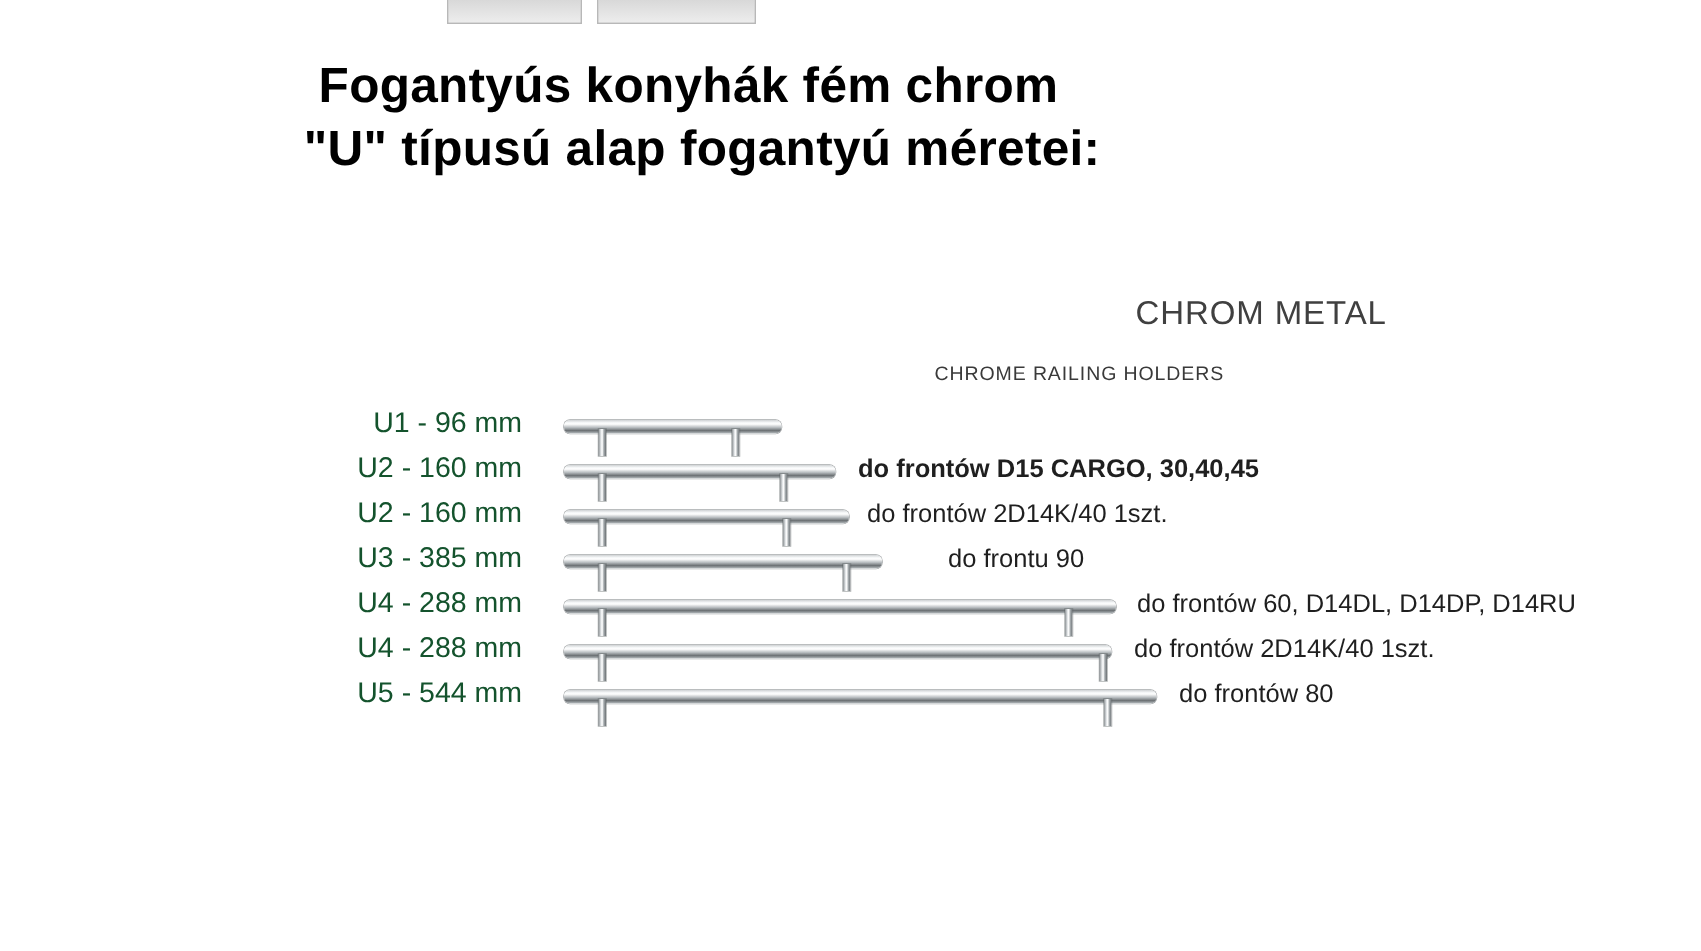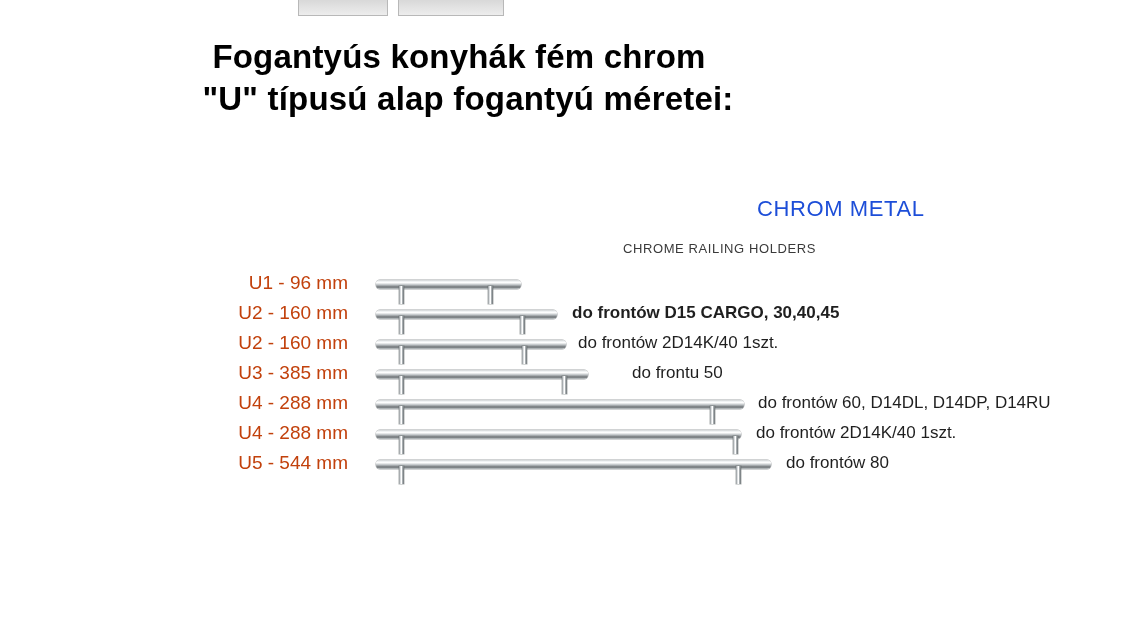--- a/index.html
+++ b/index.html
@@ -52,21 +52,21 @@
   #title-block .line1 { padding-left: 10px; }
   #title-block .line2 { padding-left: 28px; }
 
   
   #chrom-metal {
     position: absolute;
     top: 196px;
     left: 757px;
     font-size: 22px;
     letter-spacing: 0.6px;
-    color: #1d4ed8;
+    color: #404040;
     font-weight: 400;
     text-align: right;
   }
   #chrome-railing {
     position: absolute;
     top: 241px;
     left: 623px;
     font-size: 13px;
     letter-spacing: 0.6px;
     color: #3a3a3a;
@@ -83,21 +83,21 @@
     position: relative;
     height: 30px;
   }
   .row .label {
     position: absolute;
     right: 786px;           
     top: 0;
     width: 260px;
     text-align: right;
     font-size: 19px;
-    color: #c2410c;
+    color: #14532d;
     line-height: 22px;
     white-space: nowrap;
   }
   .row .bar-wrap {
     position: absolute;
     left: 376px;
     top: 0;
     height: 26px;
   }
   
@@ -182,21 +182,21 @@
       </div>
       <div class="note" style="left: 578px;">do frontów 2D14K/40 1szt.</div>
     </div>
     <div class="row">
       <div class="label">U3 - 385 mm</div>
       <div class="bar-wrap" style="width: 212px;">
         <div class="rail" style="width: 212px;"></div>
         <div class="post" style="left: 23px;"></div>
         <div class="post" style="left: 186px;"></div>
       </div>
-      <div class="note" style="left: 632px;">do frontu 50</div>
+      <div class="note" style="left: 632px;">do frontu 90</div>
     </div>
     <div class="row">
       <div class="label">U4 - 288 mm</div>
       <div class="bar-wrap" style="width: 368px;">
         <div class="rail" style="width: 368px;"></div>
         <div class="post" style="left: 23px;"></div>
         <div class="post" style="left: 334px;"></div>
       </div>
       <div class="note" style="left: 758px;">do frontów 60, D14DL, D14DP, D14RU</div>
     </div>

